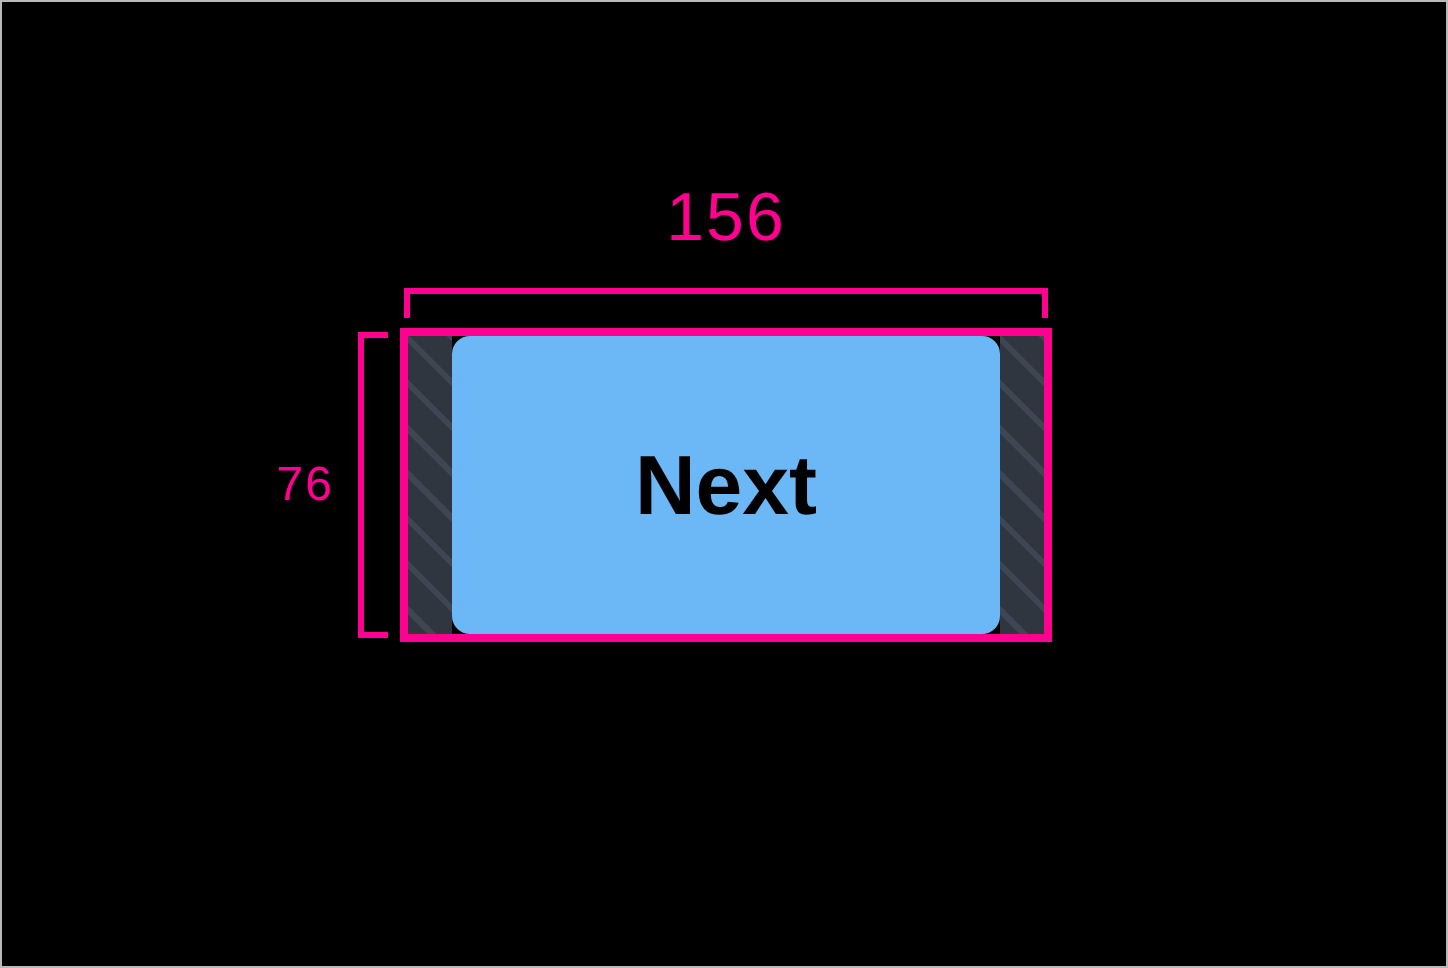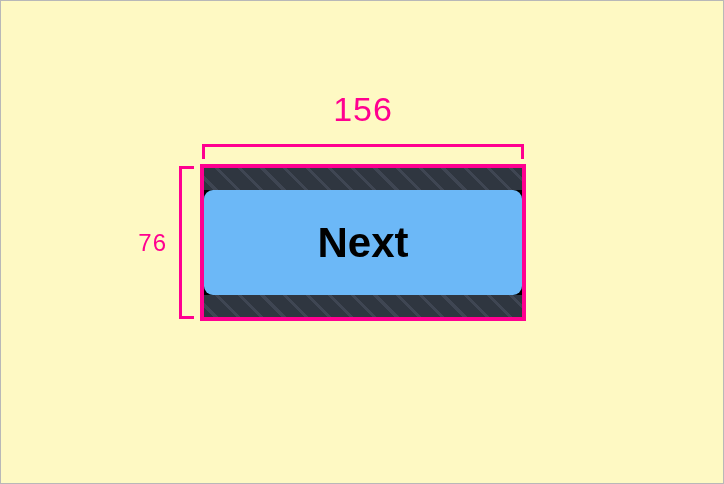--- a/index.html
+++ b/index.html
@@ -5,21 +5,21 @@
   html, body {
     margin: 0;
     padding: 0;
     background: #1a1a1a;
   }
 
   #screenshot {
     position: relative;
     width: 724px;
     height: 484px;
-    background: #fef9c3;
+    background: #000000;
     box-sizing: border-box;
     border: 1px solid #b8b8b8;
     overflow: hidden;
     font-family: "Liberation Sans", sans-serif;
     -webkit-font-smoothing: antialiased;
   }
 
   
 
   #width-measure-label {
@@ -93,21 +93,21 @@
   }
 
   
   #element-stack {
     position: absolute;
     left: 0;
     top: 0;
     right: 0;
     bottom: 0;
     display: flex;
-    flex-direction: column;
+    flex-direction: row;
     background: #000000;
   }
 
   
   .hatch-band {
     flex: 0 0 22px;
     background-color: #2f3640;
     background-image: repeating-linear-gradient(
       45deg,
       #2f3640 0px,

